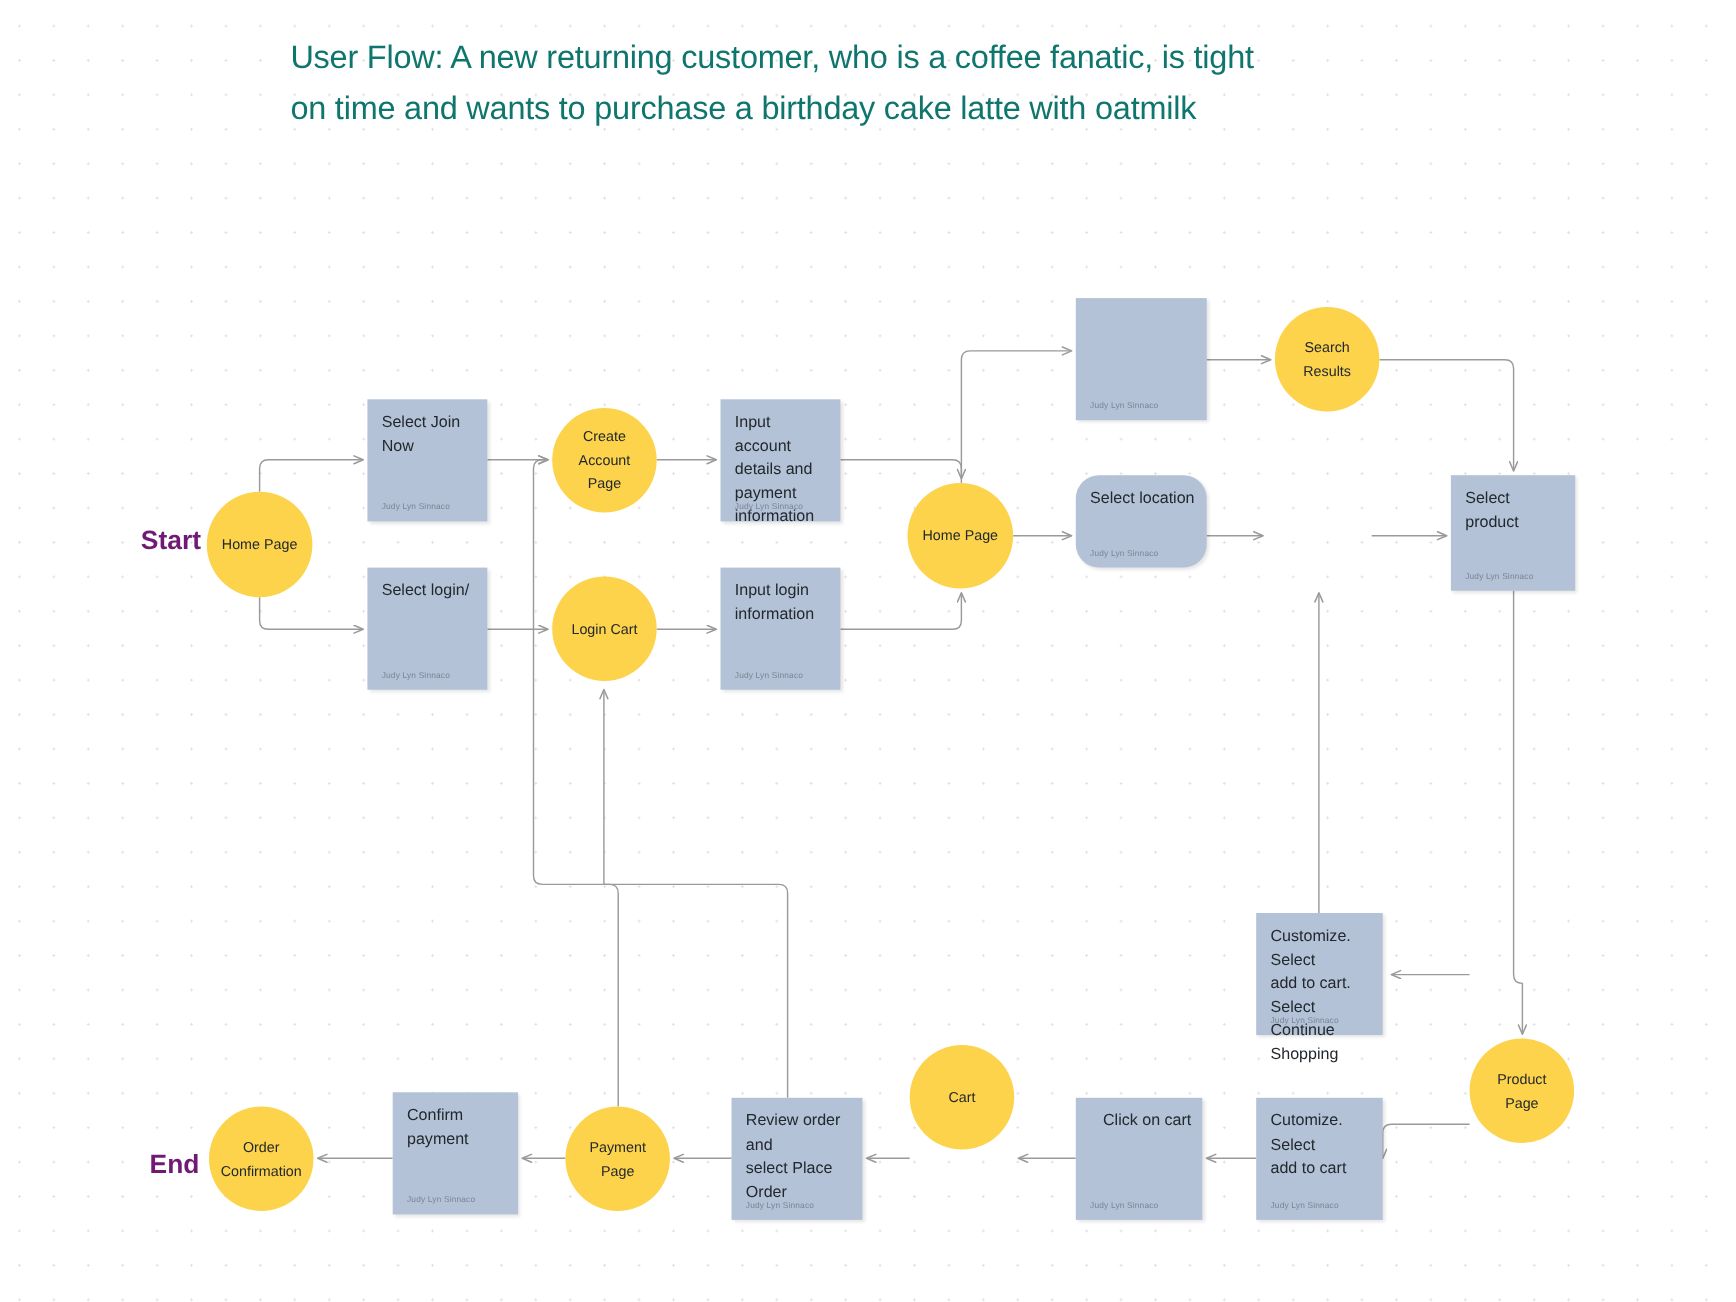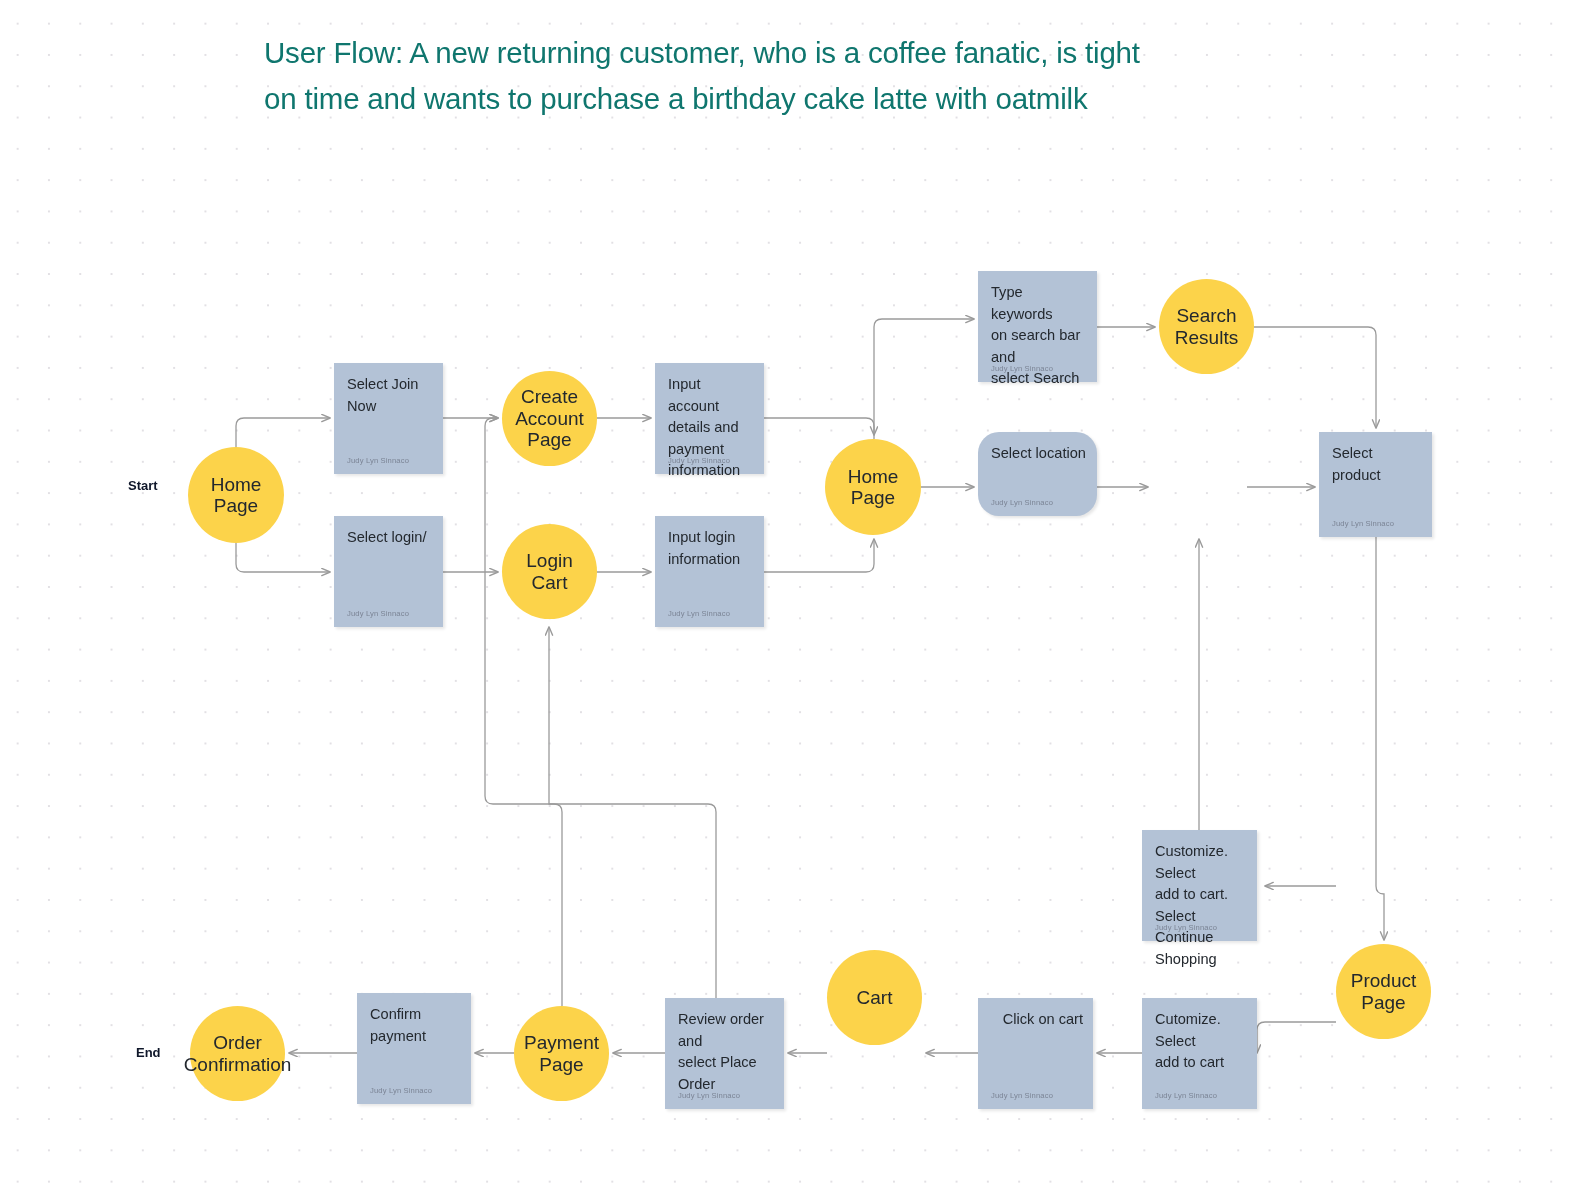--- a/index.html
+++ b/index.html
@@ -36,26 +36,26 @@
   .card .cauthor{
     position:absolute;left:13px;bottom:9px;
     font-size:7.6px;color:#7b8495;letter-spacing:.15px;
   }
   .circle{
     background:#fcd34a;border-radius:50%;
     display:flex;align-items:center;justify-content:center;
     text-align:center;
   }
   .circle span{
-    font-size:19px;line-height:21.5px;color:#23282e;
+    font-size:13px;line-height:21.5px;color:#23282e;
     white-space:pre-wrap;padding:0 6px;
   }
   .endpoint-label{
     position:absolute;
-    font-size:13px;font-weight:bold;color:#0f172a;
+    font-size:24px;font-weight:bold;color:#701a75;
   }
 </style>
 </head>
 <body>
 
 <div id="canvas">
 
   <div class="title">User Flow: A new returning customer, who is a coffee fanatic, is tight
 on time and wants to purchase a birthday cake latte with oatmilk</div>
 
@@ -172,23 +172,20 @@
 payment
 information</div>
     <div class="cauthor">Judy Lyn Sinnaco</div>
   </div>
   <div class="node card" style="left:655px;top:516px;width:109px;height:111px;">
     <div class="ctext">Input login
 information</div>
     <div class="cauthor">Judy Lyn Sinnaco</div>
   </div>
   <div class="node card" style="left:978px;top:271px;width:119px;height:111px;">
-    <div class="ctext">Type keywords
-on search bar and
-select Search</div>
     <div class="cauthor">Judy Lyn Sinnaco</div>
   </div>
   <div class="node card" style="left:978px;top:432px;width:119px;height:84px;border-radius:21px;">
     <div class="ctext">Select location</div>
     <div class="cauthor">Judy Lyn Sinnaco</div>
   </div>
   <div class="node card" style="left:1319px;top:432px;width:113px;height:105px;">
     <div class="ctext">Select product</div>
     <div class="cauthor">Judy Lyn Sinnaco</div>
   </div>

